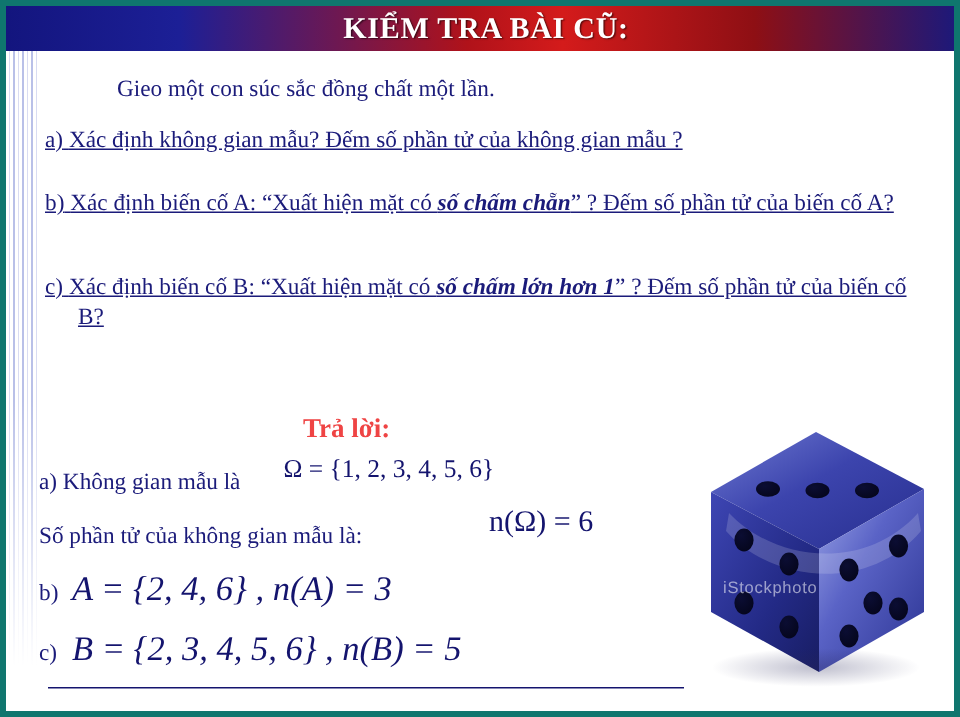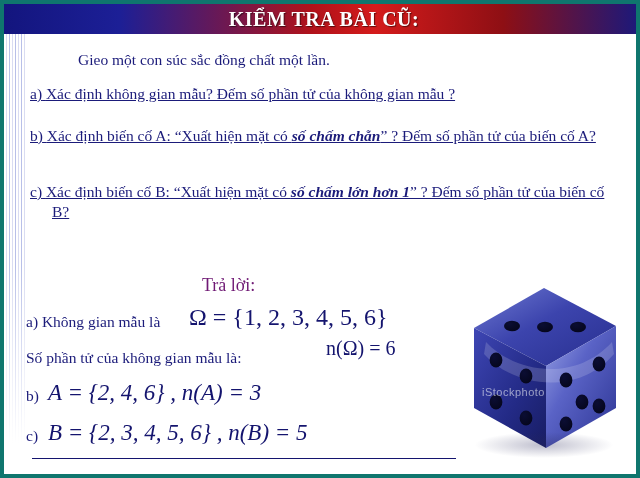--- a/index.html
+++ b/index.html
@@ -102,29 +102,29 @@
     display: block;
     padding-left: 22px;
     text-indent: -22px;
     text-decoration: underline;
   }
 
   
   #answer-title {
     left: 198px;
     top: 240px;
-    font-weight: normal;
+    font-weight: bold;
     font-size: 18px;
-    color: #701a75;
+    color: #ef4444;
   }
   #ans-a-label { left: 22px; top: 278px; font-size: 15.5px; }
   #ans-a-math {
     left: 185px;
     top: 268px;
-    font-size: 24px;
+    font-size: 17px;
     font-family: "Liberation Serif", serif;
     color: #14146e;
   }
   #ans-count-label { left: 22px; top: 314px; font-size: 15.5px; }
   #ans-count-math {
     left: 322px;
     top: 301px;
     font-size: 20px;
     color: #14146e;
   }

